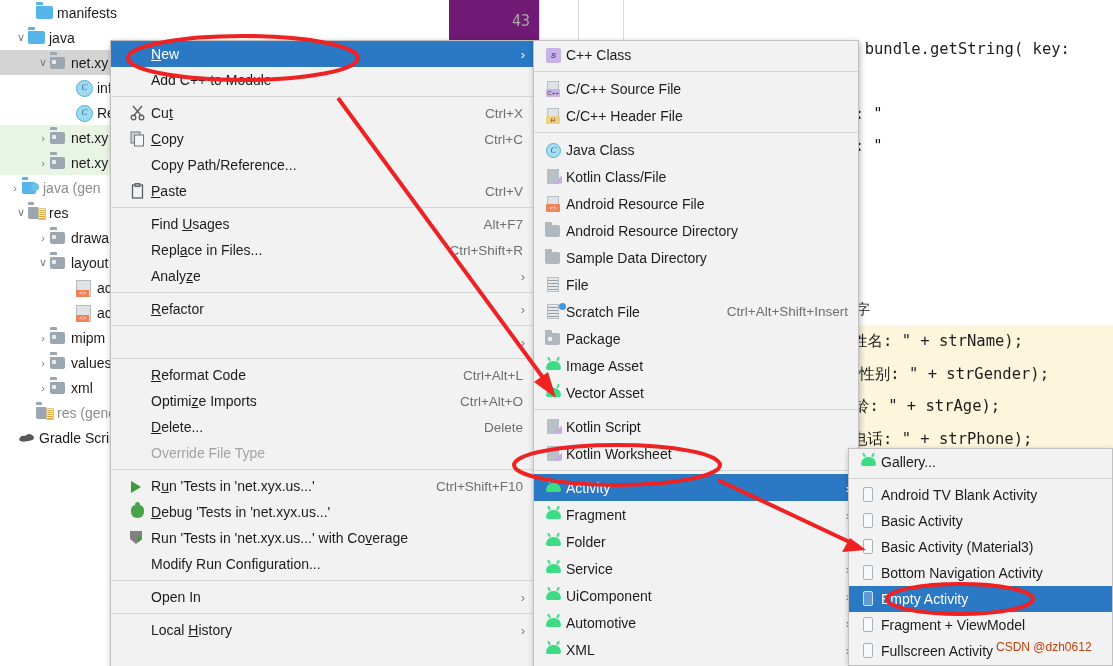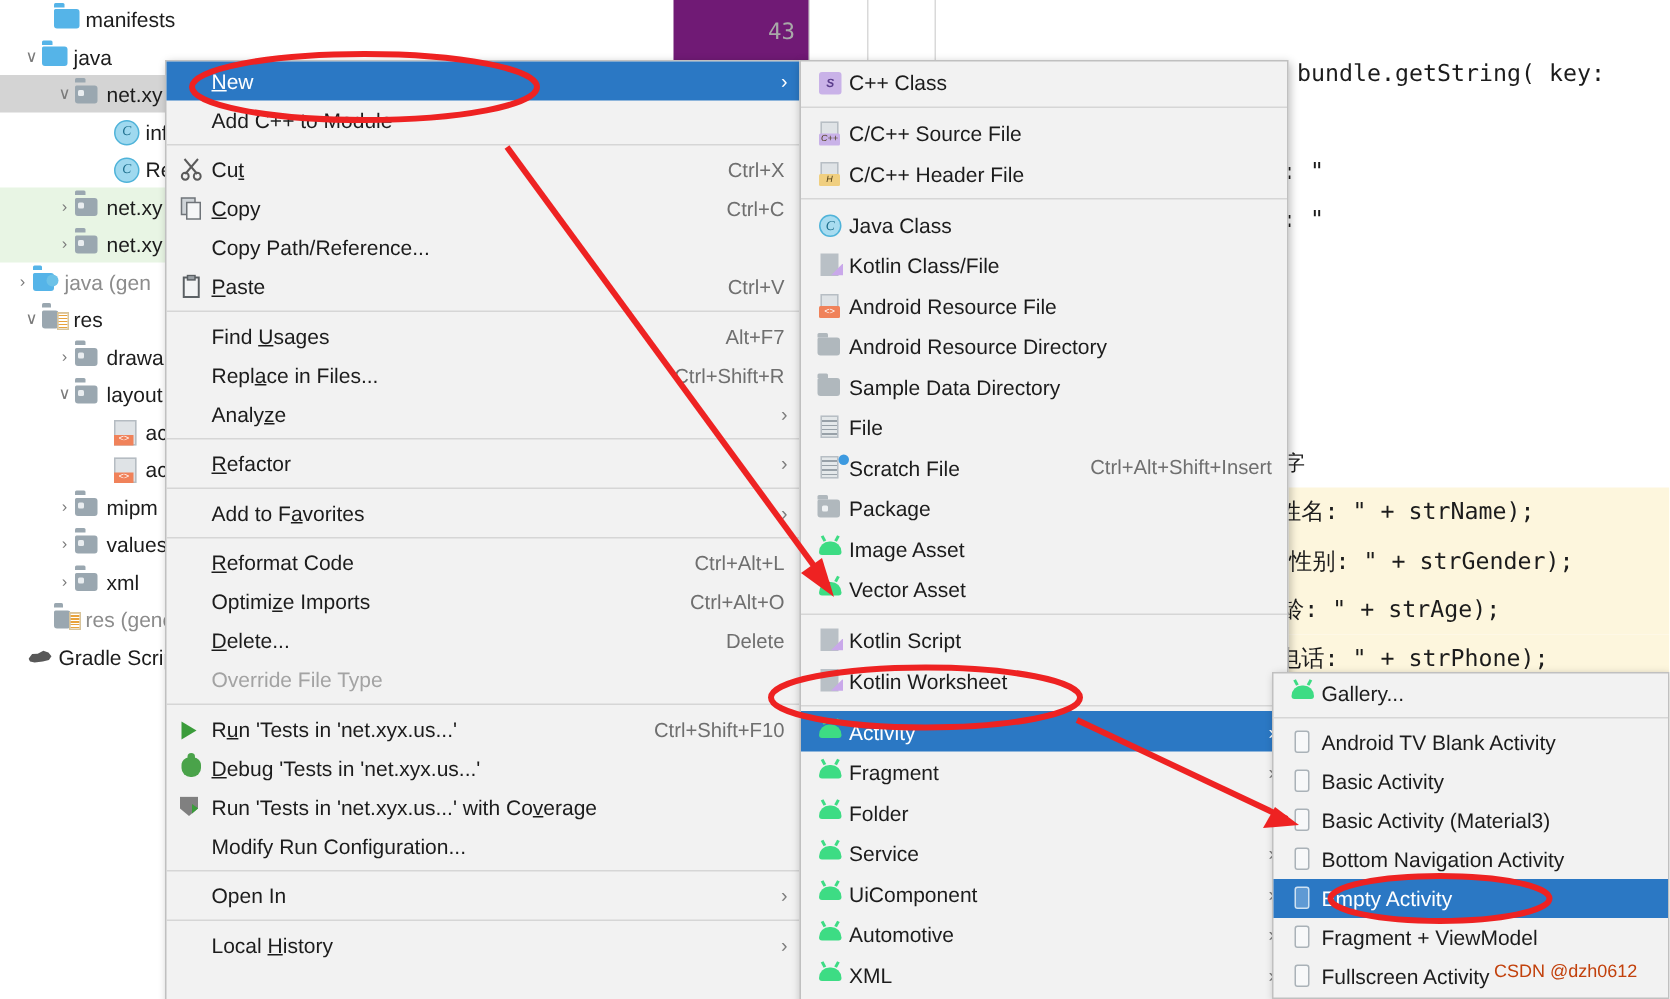--- a/index.html
+++ b/index.html
@@ -52,21 +52,21 @@
   #gutter43 span{position:absolute;right:9px;top:12px;color:#a8a8a8;font-size:15px;
      font-family:"DejaVu Sans Mono","Liberation Mono",monospace;}
   .vsep{position:absolute;top:0;width:1px;height:40px;background:#d9d9d9;}
 
   
   .menu{position:absolute;background:#f2f2f2;border:1px solid #c0c0c0;
         box-shadow:1px 2px 6px rgba(0,0,0,.28);box-sizing:border-box;}
   #menu1{left:110px;top:40px;width:424px;height:666px;}
   #menu2{left:533px;top:40px;width:326px;height:666px;}
   #menu3{left:848px;top:448px;width:265px;height:218px;}
-  .mi{position:relative;height:26px;display:flex;align-items:center;padding:0 10px 0 8px;cursor:default;white-space:nowrap;}
+  .mi{position:relative;height:26px;display:flex;align-items:center;padding:0 10px 0 18px;cursor:default;white-space:nowrap;}
   .mi .mlabel{font-size:14px;color:#1c1c1c;flex:1 1 auto;}
   .mi .mlabel u{text-decoration:underline;}
   .mi .short{font-size:13.5px;color:#6f6f6f;margin-left:18px;}
   .mi .chev{position:absolute;right:8px;top:50%;transform:translateY(-50%);color:#7d7d7d;font-size:13px;}
   .mi.hl{background:#2b78c4;}
   .mi.hl .mlabel,.mi.hl .short{color:#fff;}
   .mi.hl .chev{color:#fff;}
   .mi.disabled .mlabel{color:#a3a3a3;}
   .mi .mico{width:22px;flex:0 0 auto;position:relative;height:18px;}
   .sep{height:1px;background:#d6d6d6;margin:3px 0;}
@@ -330,21 +330,20 @@
     </div>
     <div class="sep"></div>
     <div class="mi">
       <span class="mico"></span>
       <span class="mlabel"><u>R</u>efactor</span>
       <span class="chev">›</span>
     </div>
     <div class="sep"></div>
     <div class="mi">
       <span class="mico"></span>
-      <span class="mlabel">Add to F<u>a</u>vorites</span>
       <span class="chev">›</span>
     </div>
     <div class="sep"></div>
     <div class="mi">
       <span class="mico"></span>
       <span class="mlabel"><u>R</u>eformat Code</span>
       <span class="short">Ctrl+Alt+L</span>
     </div>
     <div class="mi">
       <span class="mico"></span>

